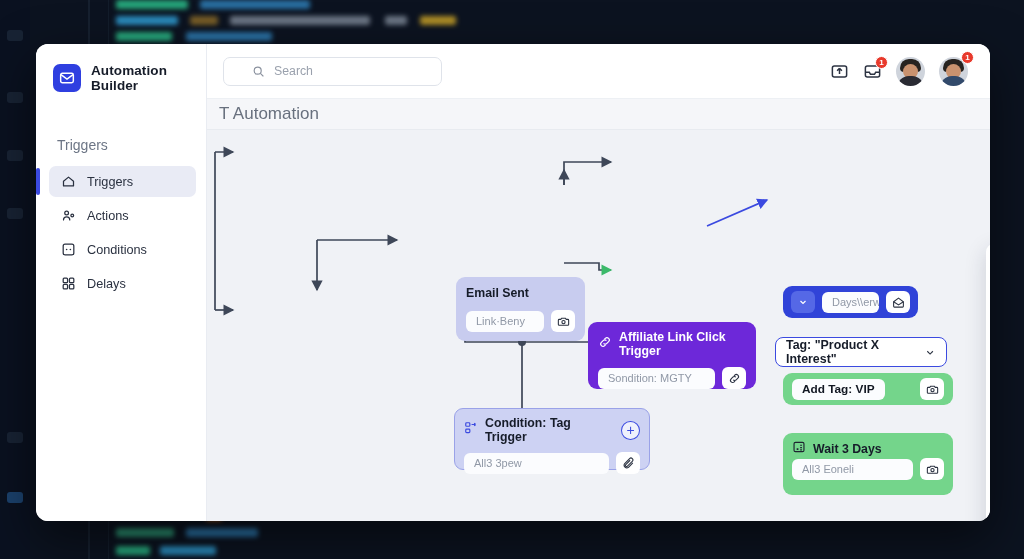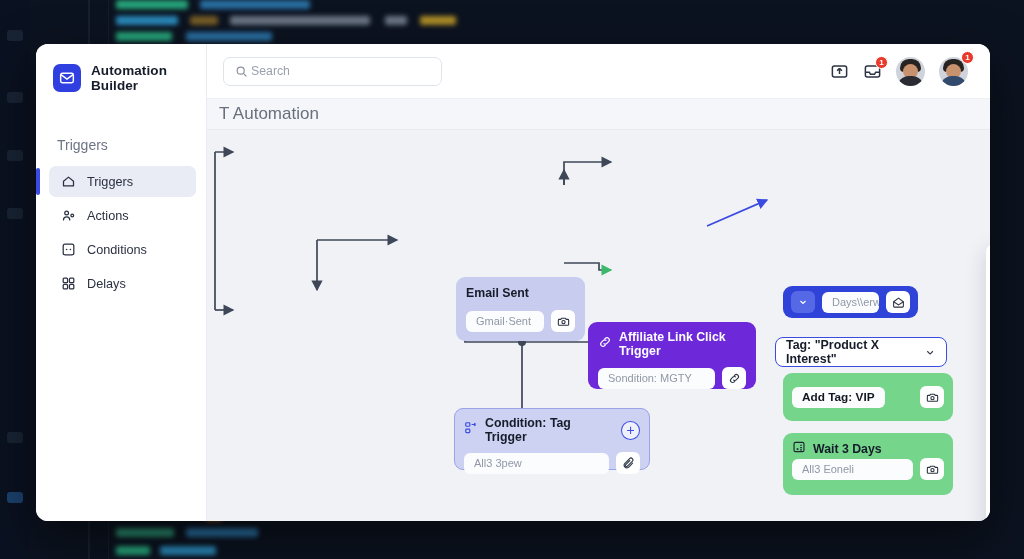--- a/index.html
+++ b/index.html
@@ -33,21 +33,21 @@
   .brand-name { font-size: 13.5px; font-weight: 700; color: #161c29; letter-spacing: .1px; }
   .nav-title { font-size: 14px; color: #6c7585; padding: 38px 0 10px 21px; font-weight: 400; }
   .nav-item { display: flex; align-items: center; gap: 11px; height: 31px; margin: 3px 10px 3px 13px; padding-left: 12px; border-radius: 7px; color: #2a3140; font-size: 12.7px; position: relative; cursor: default; }
   .nav-item.active { background: #e9ebf5; }
   .nav-item.active::before { content:""; position: absolute; left: -13px; top: 2px; bottom: 2px; width: 4px; border-radius: 3px; background: #3b4ae0; }
   .nav-ico { width: 15px; height: 15px; flex: 0 0 15px; display:flex; align-items:center; justify-content:center; }
 
   
   .main { flex: 1; display: flex; flex-direction: column; min-width: 0; }
   .topbar { height: 55px; display: flex; align-items: center; padding: 0 22px 0 16px; background: #fff; border-bottom: 1px solid #edf0f4; }
-  .search { width: 219px; height: 29px; border: 1px solid #dfe3ea; border-radius: 7px; display:flex; align-items:center; gap: 3px; padding: 0 11px; background:#fff; }
+  .search { width: 219px; height: 29px; border: 1px solid #dfe3ea; border-radius: 7px; display:flex; align-items:center; gap: 9px; padding: 0 28px; background:#fff; }
   .search span { font-size: 12.3px; color: #9aa1ad; }
   .top-right { margin-left: auto; display: flex; align-items: center; gap: 14px; }
   .icon-btn { width: 19px; height: 19px; position: relative; display:flex; align-items:center; justify-content:center; }
   .badge { position: absolute; top: -6px; right: -6px; width: 13px; height: 13px; border-radius: 50%; background: #e8392b; color: #fff; font-size: 8px; display:flex; align-items:center; justify-content:center; font-weight:700; border: 1.5px solid #fff; }
   .avatar { width: 29px; height: 29px; border-radius: 50%; position: relative; overflow: visible; }
   .av-img { width: 29px; height: 29px; border-radius: 50%; overflow: hidden; position: relative; background: #cfd4dc; }
   .av-img .hair { position:absolute; left:4px; top:2px; width:21px; height:13px; border-radius: 11px 11px 5px 5px; background:#272320; }
   .av-img .face { position:absolute; left:7px; top:7px; width:15px; height:15px; border-radius:50%; background:#c9926f; }
   .av-img .body { position:absolute; left:1px; bottom:-3px; width:27px; height:13px; border-radius: 12px 12px 0 0; }
 
@@ -250,21 +250,21 @@
           <path d="M315,212 L315,318 L398,318" marker-end="url(#ar)"></path>
           <path d="M315,212 L258,212 L258,195" marker-end="url(#ar)"></path>
         </g>
         <circle cx="315" cy="212" r="4" fill="#3e4758"></circle>
         <path d="M500,96 L560,70" fill="none" stroke="#3b4ae0" stroke-width="1.7" marker-end="url(#arb)"></path>
       </svg>
 
       <div class="node node-lav" style="left:249px; top:147px; width:129px; height:64px; padding:9px 10px;">
         <div class="node-title">Email Sent</div>
         <div class="row" style="margin-top:10px">
-          <div class="chip" style="flex:1">Gmail·Sent</div>
+          <div class="chip" style="flex:1">Link·Beny</div>
           <div class="sq-btn">
             <svg width="13" height="13" viewBox="0 0 24 24" fill="none" stroke="#2c3342" stroke-width="2">
                 <path d="M4 8h3l1.5-2h7L17 8h3a1.5 1.5 0 0 1 1.5 1.5v8A1.5 1.5 0 0 1 20 19H4a1.5 1.5 0 0 1-1.5-1.5v-8A1.5 1.5 0 0 1 4 8z"></path>
                 <circle cx="12" cy="13" r="3"></circle>
               </svg>
           </div>
         </div>
       </div>
 
       <div class="node node-blue" style="left:381px; top:192px; width:168px; height:67px; padding:8px 10px;">
@@ -325,21 +325,21 @@
         </div>
       </div>
 
       <div class="select-node" style="left:568px; top:207px; width:172px;">
         <span>Tag: "Product X Interest"</span>
         <svg style="margin-left:auto" width="13" height="13" viewBox="0 0 24 24" fill="none" stroke="#2c3342" stroke-width="2.2">
             <path d="M6.5 9.5l5.5 5.5 5.5-5.5"></path>
           </svg>
       </div>
 
-      <div class="node node-green" style="left:576px; top:243px; width:170px; height:48px; padding:0 9px; display:flex; align-items:center; gap:7px;">
+      <div class="node node-green" style="left:576px; top:243px; width:170px; height:32px; padding:0 9px; display:flex; align-items:center; gap:7px;">
         <div class="chip dark-text">Add Tag: VIP</div>
         <div class="sq-btn" style="margin-left:auto">
           <svg width="13" height="13" viewBox="0 0 24 24" fill="none" stroke="#2c3342" stroke-width="2">
               <path d="M4 8h3l1.5-2h7L17 8h3a1.5 1.5 0 0 1 1.5 1.5v8A1.5 1.5 0 0 1 20 19H4a1.5 1.5 0 0 1-1.5-1.5v-8A1.5 1.5 0 0 1 4 8z"></path>
               <circle cx="12" cy="13" r="3"></circle>
             </svg>
         </div>
       </div>
 
       <div class="node node-green" style="left:576px; top:303px; width:170px; height:62px; padding:7px 9px;">

